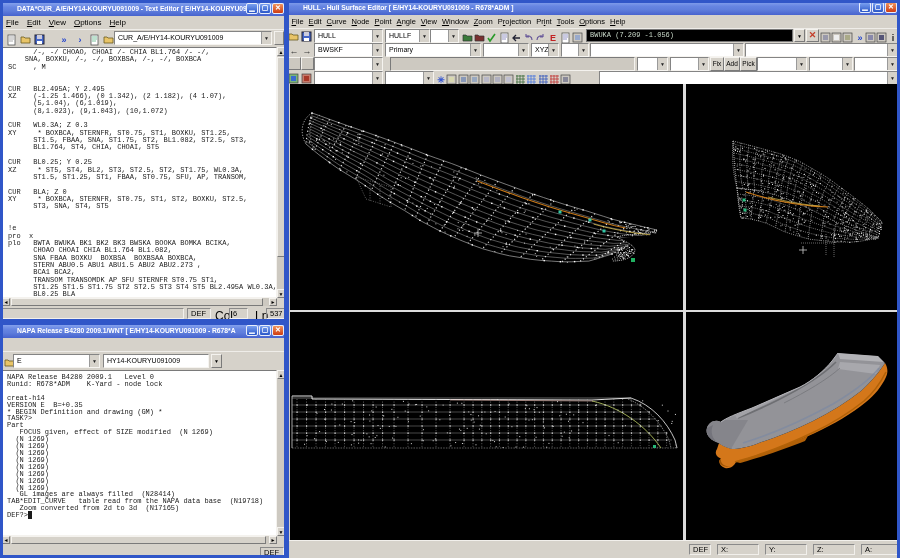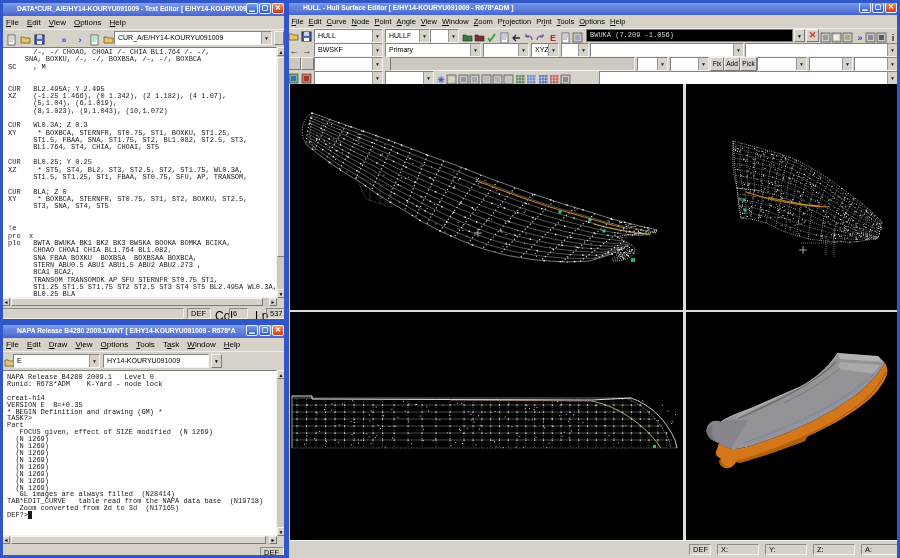--- a/index.html
+++ b/index.html
@@ -134,23 +134,20 @@
     <div class="statusbox" style="left:264px;top:2px;width:20px;">537</div>
   </div>
 </div>
 
 <div class="win" id="winNapa" style="left:0;top:322px;width:287px;height:236px;">
   <div class="frame"></div>
   <div class="tbar" style="left:2px;top:2px;width:283px;">NAPA Release B4280 2009.1/WNT [ E/HY14-KOURYU091009 - R678*A
     <span class="wbtns"><span class="wb">▁</span><span class="wb">▢</span><span class="wb close">✕</span></span>
   </div>
   <div class="tbar" style="left:2px;top:2px;width:14px;background:none;"></div>
-  <div class="menubar" style="left:2px;top:16px;height:13px;line-height:13px;">
-    <span><u>F</u>ile</span><span><u>E</u>dit</span><span><u>D</u>raw</span><span><u>V</u>iew</span><span><u>O</u>ptions</span><span><u>T</u>ools</span><span>T<u>a</u>sk</span><span><u>W</u>indow</span><span><u>H</u>elp</span>
-  </div>
   <div style="position:absolute;left:2px;top:29px;width:283px;height:19px;border-top:1px solid #efede9;"></div>
   <div class="ticn" style="left:4px;top:32px;"><svg width="12" height="12">
         <path d="M1,10 L1,4 L4,4 L5,5 L10,5 L10,10 Z" fill="#e8c468" stroke="#6a5a20" stroke-width="0.8"></path>
       </svg></div>
   <div class="combo" style="left:13px;top:32px;width:87px;padding-left:3px;">E<span class="da"></span></div>
   <div class="combo" style="left:103px;top:32px;width:106px;padding-left:3px;">HY14-KOURYU091009</div>
   <div class="tbtn" style="left:211px;top:32px;width:11px;height:14px;font-size:5px;line-height:13px;">▼</div>
 
   <div style="position:absolute;left:2px;top:48px;width:275px;height:166px;background:#fff;border:1px solid;border-color:#7a7a7a #f4f2ee #f4f2ee #7a7a7a;overflow:hidden;">
 <pre style="font-size:7px;line-height:6.9px;color:#1a1a1a;margin:3px 0 0 4px;">NAPA Release B4280 2009.1   Level 0

